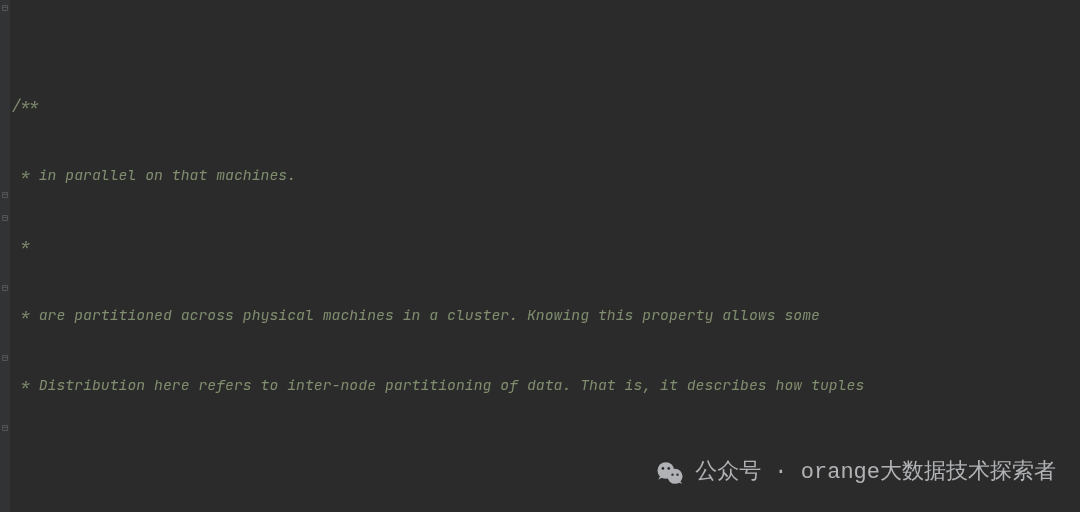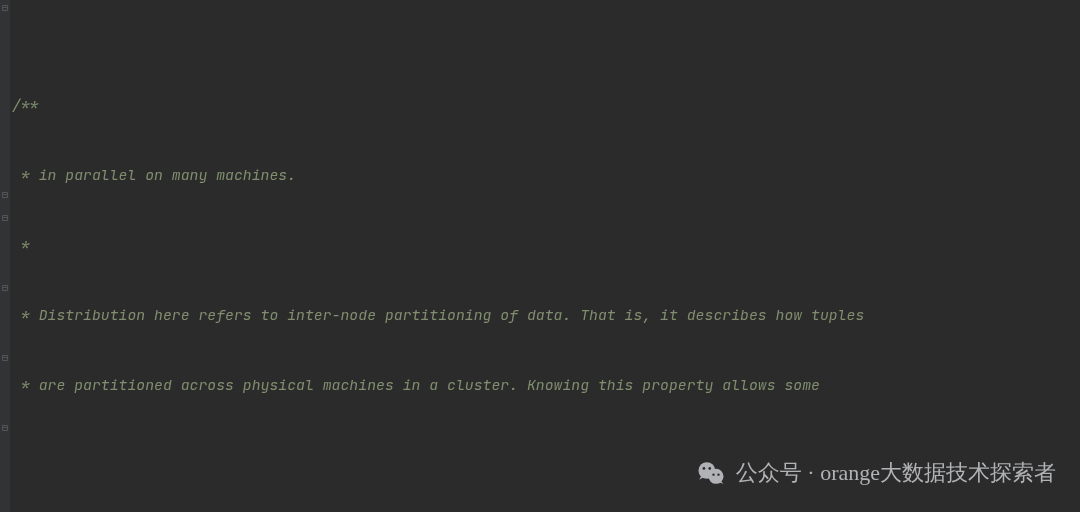--- a/index.html
+++ b/index.html
@@ -41,21 +41,21 @@
   .c-comment { color: #808e6f; font-style: italic; }
   .watermark {
     position: absolute;
     right: 24px;
     bottom: 24px;
     display: flex;
     align-items: center;
     gap: 10px;
     color: #d6d8dc;
     opacity: 0.78;
-    font-family: Liberation Serif, serif;
+    font-family: Liberation Mono, monospace;
     font-size: 22px;
     font-style: normal;
     pointer-events: none;
     user-select: none;
   }
   .watermark .wicon {
     width: 30px;
     height: 30px;
     display: inline-flex;
     align-items: center;
@@ -70,24 +70,24 @@
   <div class="gutter">
     <span class="fold-mark" style="top:3px">⊟</span>
     <span class="fold-mark" style="top:190px">⊟</span>
     <span class="fold-mark" style="top:213px">⊟</span>
     <span class="fold-mark" style="top:283px">⊟</span>
     <span class="fold-mark" style="top:353px">⊟</span>
     <span class="fold-mark" style="top:423px">⊟</span>
   </div>
 
   <span class="line c-comment">/**</span>
-  <span class="line c-comment"> * in parallel on many machines.</span>
+  <span class="line c-comment"> * in parallel on that machines.</span>
   <span class="line c-comment"> *</span>
+  <span class="line c-comment"> * are partitioned across physical machines in a cluster. Knowing this property allows some</span>
   <span class="line c-comment"> * Distribution here refers to inter-node partitioning of data. That is, it describes how tuples</span>
-  <span class="line c-comment"> * are partitioned across physical machines in a cluster. Knowing this property allows some</span>
   
   
   
   
   
   
   
   
   <span class="line"></span>
   

